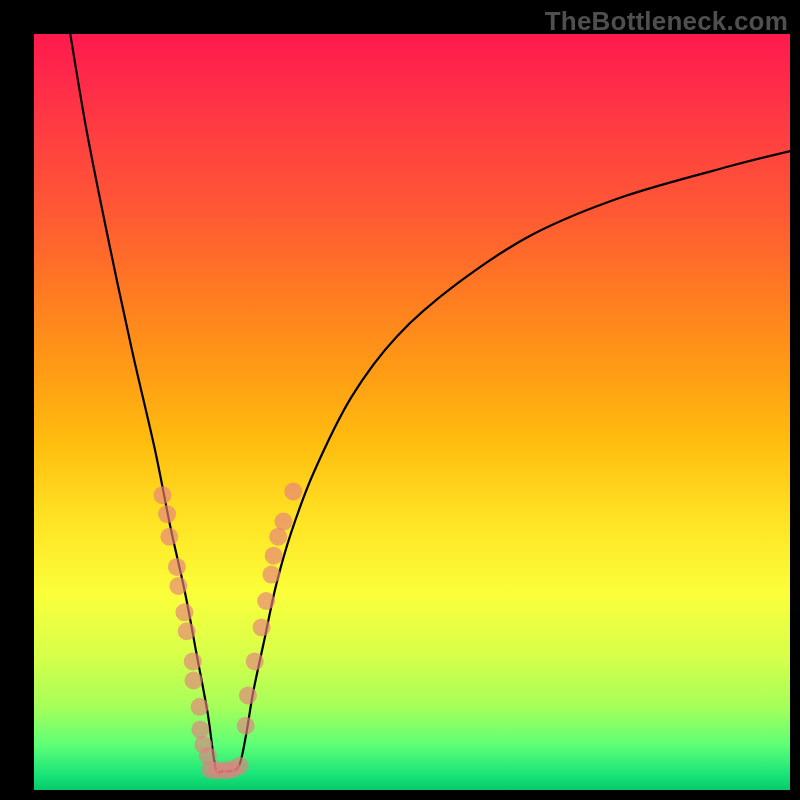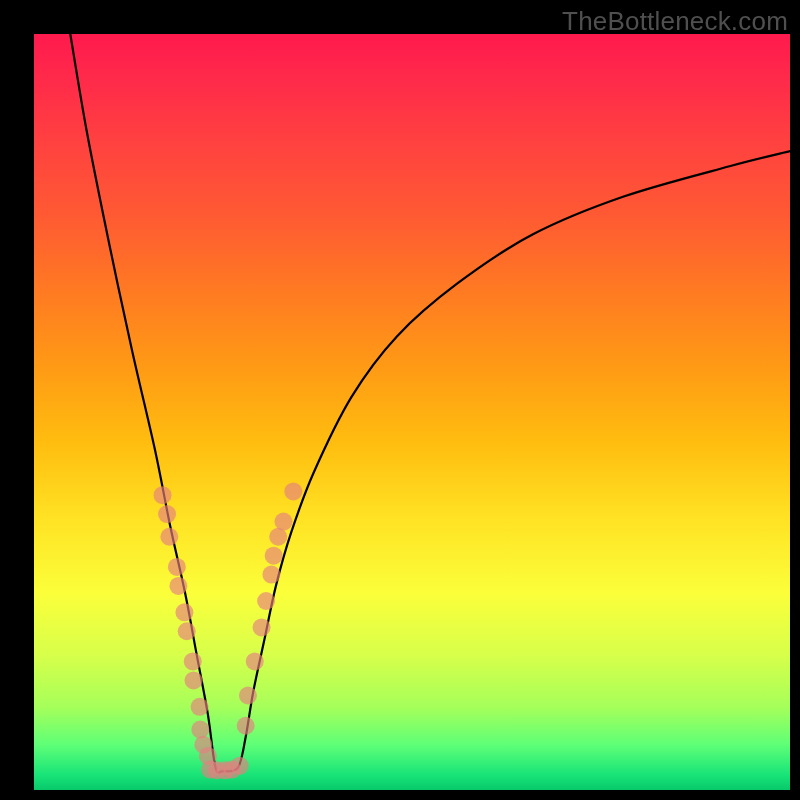--- a/index.html
+++ b/index.html
@@ -47,21 +47,21 @@
       #18e478 98%,
       #08c96a 100%
     );
   }
   .watermark {
     position: absolute;
     top: 6px;
     right: 12px;
     color: #4f4f4f;
     font-size: 26px;
-    font-weight: 400;
+    font-weight: 700;
     letter-spacing: 0.2px;
     white-space: nowrap;
   }
   svg {
     position: absolute;
     inset: 0;
   }
   .curve {
     fill: none;
     stroke: #000;

